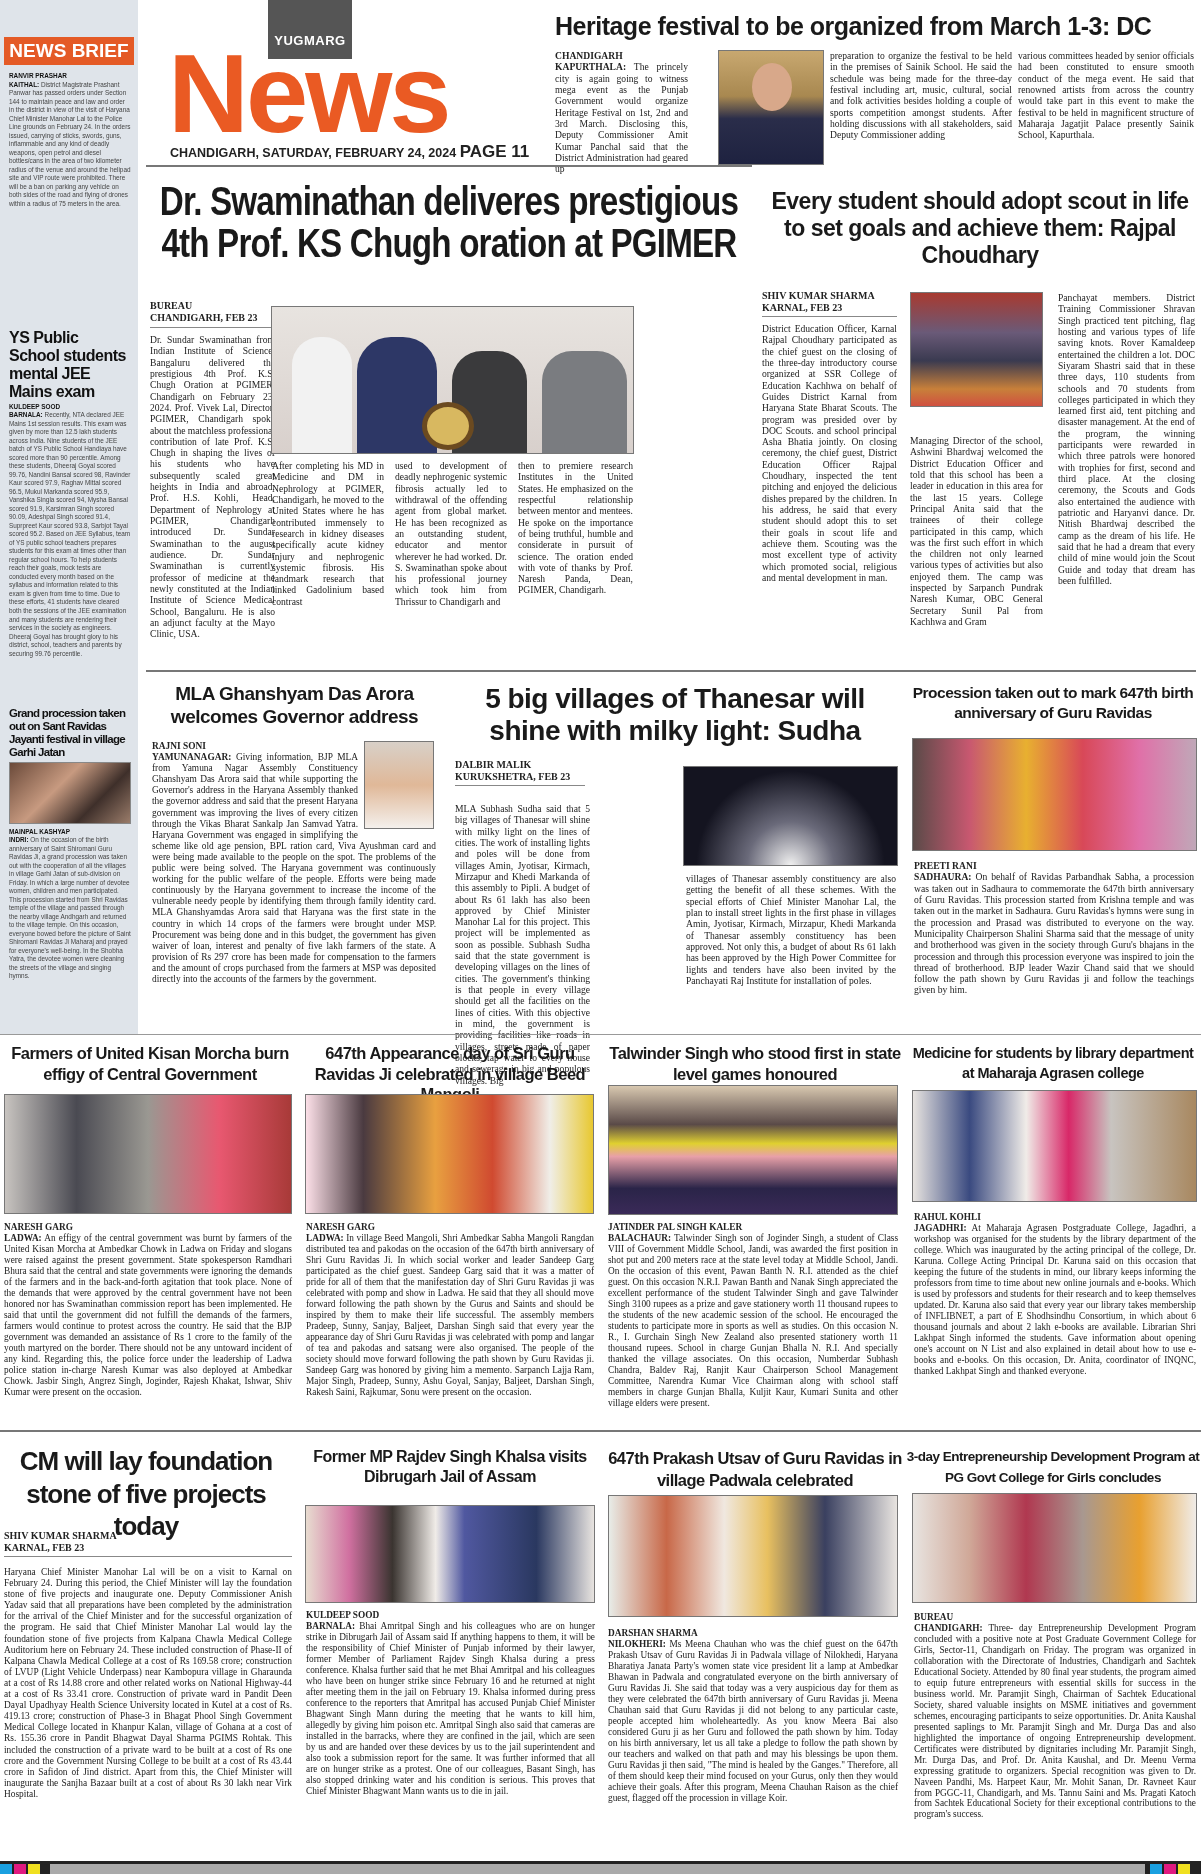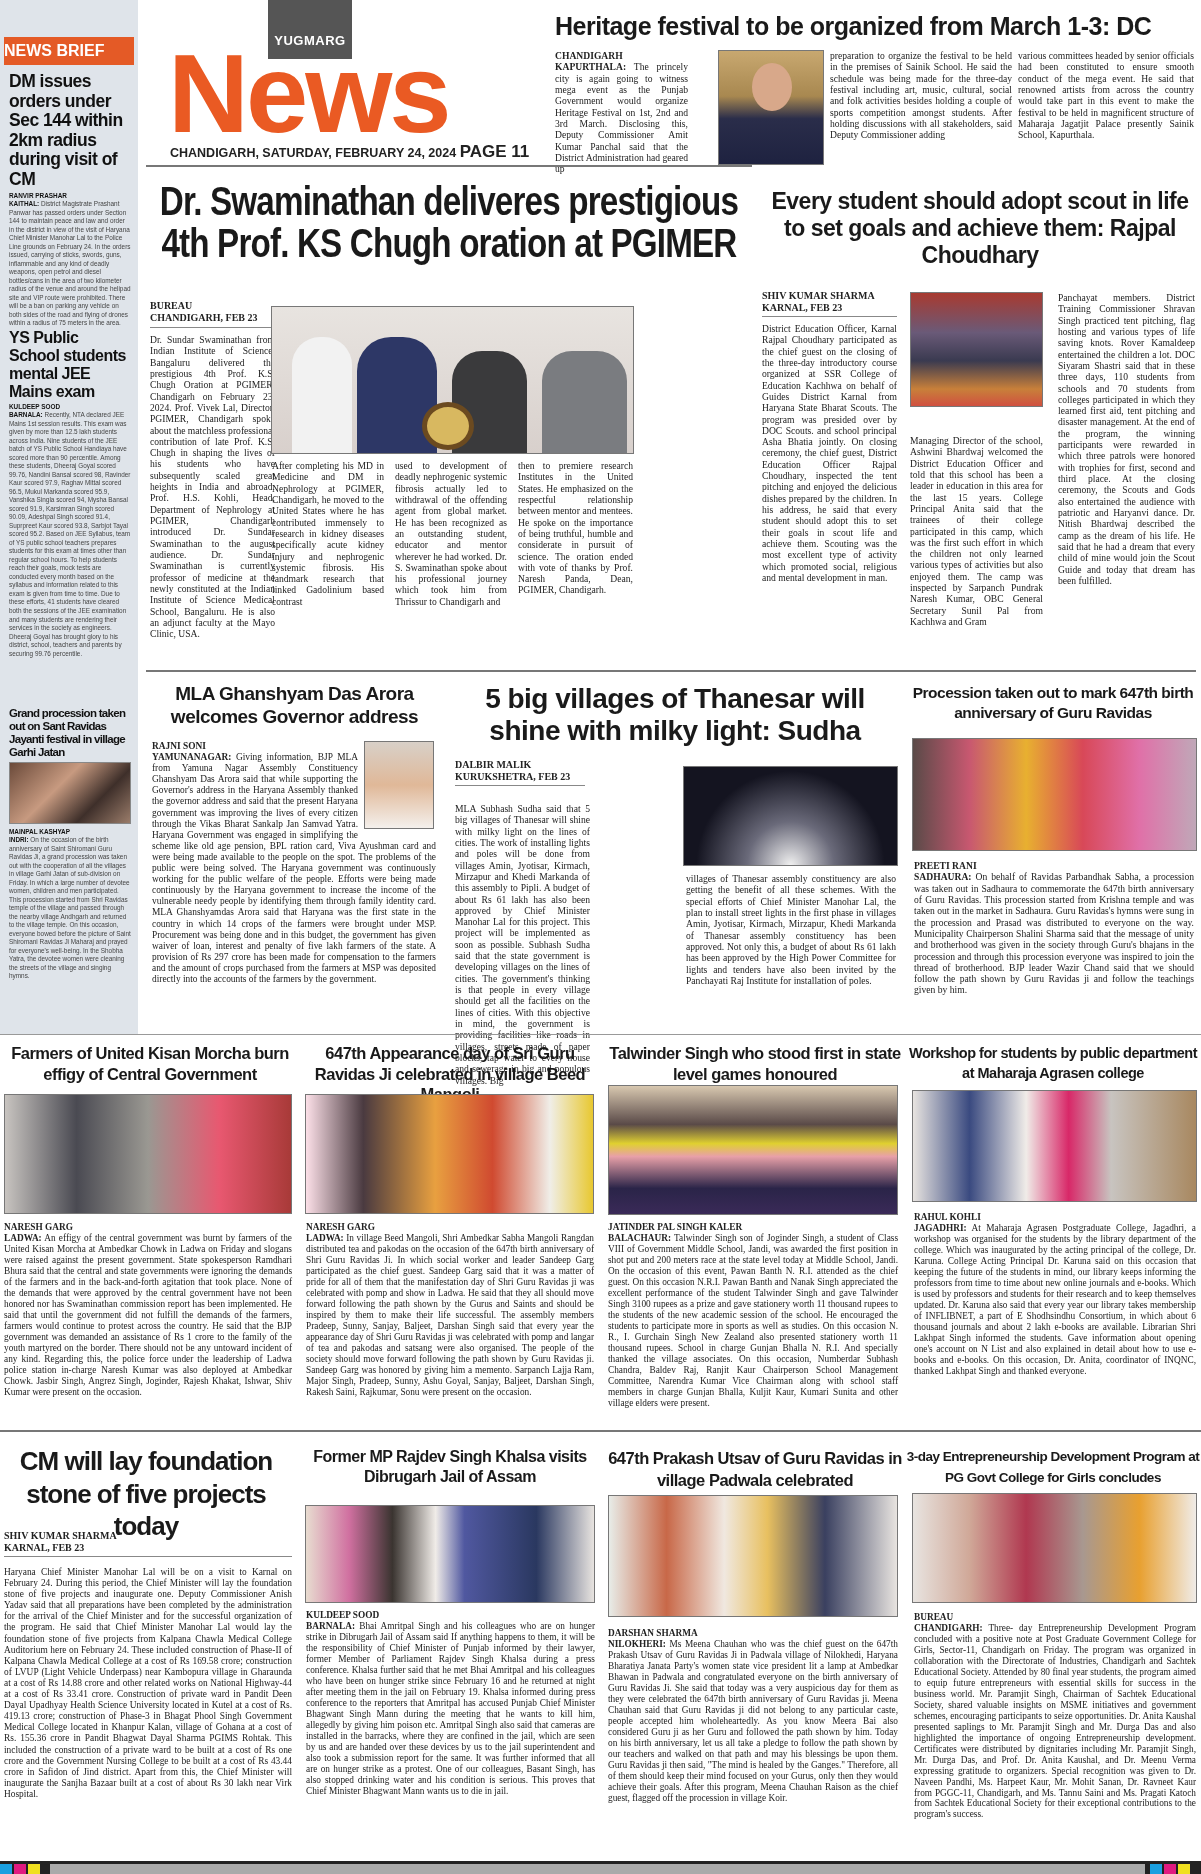--- a/index.html
+++ b/index.html
@@ -1,18 +1,18 @@
 <!DOCTYPE html>
 <html><head>
 <meta charset="utf-8">
 <style>
 *{box-sizing:border-box;margin:0;padding:0}
 body{width:1201px;height:1874px;background:#fff;font-family:"Liberation Serif",serif;color:#1a1a1a;position:relative;overflow:hidden}
 .sidebar{position:absolute;left:0;top:0;width:138px;height:1034px;background:#dfe4ea}
-.brief-label{position:absolute;left:4px;top:37px;width:130px;height:28px;background:#e45a26;color:#fff;font-family:"Liberation Sans",sans-serif;font-weight:bold;font-size:16px;text-align:left;line-height:28px}
+.brief-label{position:absolute;left:4px;top:37px;width:130px;height:28px;background:#e45a26;color:#fff;font-family:"Liberation Sans",sans-serif;font-weight:bold;font-size:19px;text-align:center;line-height:28px}
 .sb-head{font-family:"Liberation Sans",sans-serif;font-weight:bold;color:#111;letter-spacing:-0.5px;line-height:1.12;margin-top:2px}
 .sb-body{font-family:"Liberation Sans",sans-serif;font-size:6.4px;line-height:1.33;color:#444;text-align:left}
 .sb-body b{color:#111}
 .sb-wrap{position:absolute;left:9px;width:122px}
 .sb-img{width:122px;height:62px;margin:3px 0 4px;background:linear-gradient(135deg,#6b4a3a,#c79a80 40%,#3e2f2a 70%,#9a7c6a);border:1px solid #888}
 .masthead-tag{position:absolute;left:268px;top:0;width:84px;height:59px;background:#555;color:#fff;font-family:"Liberation Sans",sans-serif;font-weight:bold;font-size:13px;text-align:center;padding-top:33px;letter-spacing:0.5px}
 .masthead{position:absolute;left:168px;top:38px;font-family:"Liberation Sans",sans-serif;font-weight:bold;font-size:112px;color:#ea5a23;letter-spacing:-3px;line-height:1}
 .dateline{position:absolute;left:170px;top:142px;font-family:"Liberation Sans",sans-serif;font-weight:bold;font-size:12.5px;color:#222}
 .dateline .pg{font-size:17px;}
 .rule{position:absolute;height:2px;background:#777}
@@ -23,21 +23,20 @@
 .photo{position:absolute;border:1px solid #777;overflow:hidden}
 .cmyk{position:absolute;bottom:0;height:10px}
 </style>
 </head>
 <body>
 
 <div class="sidebar"></div>
 <div class="brief-label">NEWS BRIEF</div>
 
 <div class="sb-wrap" style="top:70px">
-  <div class="sb-head" style="font-size:17.5px">DM issues orders under Sec 144 within 2km radius during visit of CM</div>
   <div class="sb-body" style="margin-top:2px"><b>RANVIR PRASHAR</b><br><b>KAITHAL:</b> <span>District Magistrate Prashant Panwar has passed orders under Section 144 to maintain peace and law and order in the district in view of the visit of Haryana Chief Minister Manohar Lal to the Police Line grounds on February 24. In the orders issued, carrying of sticks, swords, guns, inflammable and any kind of deadly weapons, open petrol and diesel bottles/cans in the area of two kilometer radius of the venue and around the helipad site and VIP route were prohibited. There will be a ban on parking any vehicle on both sides of the road and flying of drones within a radius of 75 meters in the area.</span></div>
 </div>
 
 <div class="sb-wrap" style="top:327px">
   <div class="sb-head" style="font-size:16px">YS Public School students mental JEE Mains exam</div>
   <div class="sb-body" style="margin-top:2px"><b>KULDEEP SOOD</b><br><b>BARNALA:</b> <span>Recently, NTA declared JEE Mains 1st session results. This exam was given by more than 12.5 lakh students across India. Nine students of the JEE batch of YS Public School Handiaya have scored more than 90 percentile. Among these students, Dheeraj Goyal scored 99.76, Nandini Bansal scored 98, Ravinder Kaur scored 97.9, Raghav Mittal scored 96.5, Mukul Markanda scored 95.9, Vanshika Singla scored 94, Mysha Bansal scored 91.9, Karsimran Singh scored 90.09, Adeshpal Singh scored 91.4, Suprpreet Kaur scored 93.8, Sarbjot Tayal scored 95.2. Based on JEE Syllabus, team of YS public school teachers prepares students for this exam at times other than regular school hours. To help students reach their goals, mock tests are conducted every month based on the syllabus and information related to this exam is given from time to time. Due to these efforts, 41 students have cleared both the sessions of the JEE examination and many students are rendering their services in the society as engineers. Dheeraj Goyal has brought glory to his district, school, teachers and parents by securing 99.76 percentile.</span></div>
 </div>
 
 <div class="sb-wrap" style="top:705px">
   <div class="sb-head" style="font-size:11.5px;letter-spacing:-0.7px">Grand procession taken out on Sant Ravidas Jayanti festival in village Garhi Jatan</div>
@@ -103,21 +102,21 @@
 <div class="col" style="left:4px;top:1222px;width:288px;font-size:9.3px"><b>NARESH GARG</b><br><b>LADWA:</b> <span>An effigy of the central government was burnt by farmers of the United Kisan Morcha at Ambedkar Chowk in Ladwa on Friday and slogans were raised against the present government. State spokesperson Ramdhari Bhura said that the central and state governments were ignoring the demands of the farmers and in the back-and-forth agitation that took place. None of the demands that were approved by the central government have not been honored nor has Swaminathan commission report has been implemented. He said that until the government did not fulfill the demands of the farmers, farmers would continue to protest across the country. He said that the BJP government was demanded an assistance of Rs 1 crore to the family of the youth martyred on the border. There should not be any untoward incident of any kind. Regarding this, the police force under the leadership of Ladwa police station in-charge Naresh Kumar was also deployed at Ambedkar Chowk. Jasbir Singh, Angrez Singh, Joginder, Rajesh Khakat, Ishwar, Shiv Kumar were present on the occasion.</span></div>
 
 <div class="head" style="left:300px;top:1043px;width:300px;font-size:16.5px;line-height:1.25">647th Appearance day of Sri Guru Ravidas Ji celebrated in village Beed Mangoli</div>
 <div class="photo" style="left:305px;top:1094px;width:289px;height:120px;background:linear-gradient(90deg,#fce0e8 0%,#4a3a40 20%,#e8a040 45%,#d04a30 65%,#f0eee8 85%,#e8c830 100%)"></div>
 <div class="col" style="left:306px;top:1222px;width:288px;font-size:9.3px"><b>NARESH GARG</b><br><b>LADWA:</b> <span>In village Beed Mangoli, Shri Ambedkar Sabha Mangoli Rangdan distributed tea and pakodas on the occasion of the 647th birth anniversary of Shri Guru Ravidas Ji. In which social worker and leader Sandeep Garg participated as the chief guest. Sandeep Garg said that it was a matter of pride for all of them that the manifestation day of Shri Guru Ravidas ji was celebrated with pomp and show in Ladwa. He said that they all should move forward following the path shown by the Gurus and Saints and should be inspired by them to make their life successful. The assembly members Pradeep, Sunny, Sanjay, Baljeet, Darshan Singh said that every year the appearance day of Shri Guru Ravidas ji was celebrated with pomp and langar of tea and pakodas and satsang were also organised. The people of the society should move forward following the path shown by Guru Ravidas ji. Sandeep Garg was honored by giving him a memento. Sarpanch Lajja Ram, Major Singh, Pradeep, Sunny, Ashu Goyal, Sanjay, Baljeet, Darshan Singh, Rakesh Saini, Rajkumar, Sonu were present on the occasion.</span></div>
 
 <div class="head" style="left:605px;top:1043px;width:300px;font-size:16.5px;line-height:1.25">Talwinder Singh who stood first in state level games honoured</div>
 <div class="photo" style="left:608px;top:1085px;width:290px;height:130px;background:linear-gradient(180deg,#d8c8b0 0%,#5a4a48 30%,#e0d030 45%,#e8a0a8 55%,#2a2448 80%,#3a2a58 100%)"></div>
 <div class="col" style="left:608px;top:1222px;width:290px;font-size:9.3px"><b>JATINDER PAL SINGH KALER</b><br><b>BALACHAUR:</b> <span>Talwinder Singh son of Joginder Singh, a student of Class VIII of Government Middle School, Jandi, was awarded the first position in shot put and 200 meters race at the state level today at Middle School, Jandi. On the occasion of this event, Pawan Banth N. R.I. attended as the chief guest. On this occasion N.R.I. Pawan Banth and Nanak Singh appreciated the excellent performance of the student Talwinder Singh and gave Talwinder Singh 3100 rupees as a prize and gave stationery worth 11 thousand rupees to the students of the new academic session of the school. He encouraged the students to participate more in sports as well as studies. On this occasion N. R., I. Gurchain Singh New Zealand also presented stationery worth 11 thousand rupees. School in charge Gunjan Bhalla N. R.I. And specially thanked the village associates. On this occasion, Numberdar Subhash Chandra, Baldev Raj, Ranjit Kaur Chairperson School Management Committee, Narendra Kumar Vice Chairman along with school staff members in charge Gunjan Bhalla, Kuljit Kaur, Kumari Sunita and other village elders were present.</span></div>
 
-<div class="head" style="left:905px;top:1043px;width:296px;font-size:14.5px;line-height:1.4">Workshop for students by public department at Maharaja Agrasen college</div>
+<div class="head" style="left:905px;top:1043px;width:296px;font-size:14.5px;line-height:1.4">Medicine for students by library department at Maharaja Agrasen college</div>
 <div class="photo" style="left:912px;top:1090px;width:285px;height:112px;background:linear-gradient(90deg,#e8e4e0 0%,#3a4a80 20%,#f0ece8 40%,#d82868 55%,#c8c4c0 70%,#a88860 100%)"></div>
 <div class="col" style="left:914px;top:1212px;width:282px;font-size:9.3px"><b>RAHUL KOHLI</b><br><b>JAGADHRI:</b> <span>At Maharaja Agrasen Postgraduate College, Jagadhri, a workshop was organised for the students by the library department of the college. Which was inaugurated by the acting principal of the college, Dr. Karuna. College Acting Principal Dr. Karuna said on this occasion that keeping the future of the students in mind, our library keeps informing the professors from time to time about new online journals and e-books. Which is used by professors and students for their research and to keep themselves updated. Dr. Karuna also said that every year our library takes membership of INFLIBNET, a part of E Shodhsindhu Consortium, in which about 6 thousand journals and about 2 lakh e-books are available. Librarian Shri Lakhpat Singh informed the students. Gave information about opening one's account on N List and also explained in detail about how to use e-books and e-books. On this occasion, Dr. Anita, coordinator of INQNC, thanked Lakhpat Singh and thanked everyone.</span></div>
 
 <div class="rule" style="left:0;top:1430px;width:1201px"></div>
 
 <div class="head" style="left:0;top:1445px;width:292px;font-size:26px;line-height:1.25;letter-spacing:-1px">CM will lay foundation stone of five projects today</div>
 <div class="byline" style="left:4px;top:1530px;width:288px;border-bottom:1px solid #888;padding-bottom:2px"><span>SHIV KUMAR SHARMA</span><br><span>KARNAL, FEB 23</span></div>
 <div class="col" style="left:4px;top:1567px;width:288px;font-size:9.4px">Haryana Chief Minister Manohar Lal will be on a visit to Karnal on February 24. During this period, the Chief Minister will lay the foundation stone of five projects and inaugurate one. Deputy Commissioner Anish Yadav said that all preparations have been completed by the administration for the arrival of the Chief Minister and for the successful organization of the program. He said that Chief Minister Manohar Lal would lay the foundation stone of five projects from Kalpana Chawla Medical College Auditorium here on February 24. These included construction of Phase-II of Kalpana Chawla Medical College at a cost of Rs 169.58 crore; construction of LVUP (Light Vehicle Underpass) near Kambopura village in Gharaunda at a cost of Rs 14.88 crore and other related works on National Highway-44 at a cost of Rs 33.41 crore. Construction of private ward in Pandit Deen Dayal Upadhyay Health Science University located in Kutel at a cost of Rs. 419.13 crore; construction of Phase-3 in Bhagat Phool Singh Government Medical College located in Khanpur Kalan, village of Gohana at a cost of Rs. 155.36 crore in Pandit Bhagwat Dayal Sharma PGIMS Rohtak. This included the construction of a private ward to be built at a cost of Rs one crore and the Government Nursing College to be built at a cost of Rs 43.44 crore in Safidon of Jind district. Apart from this, the Chief Minister will inaugurate the Sanjha Bazaar built at a cost of about Rs 30 lakh near Virk Hospital.</div>
 
 <div class="head" style="left:302px;top:1447px;width:296px;font-size:16px;line-height:1.28">Former MP Rajdev Singh Khalsa visits Dibrugarh Jail of Assam</div>

